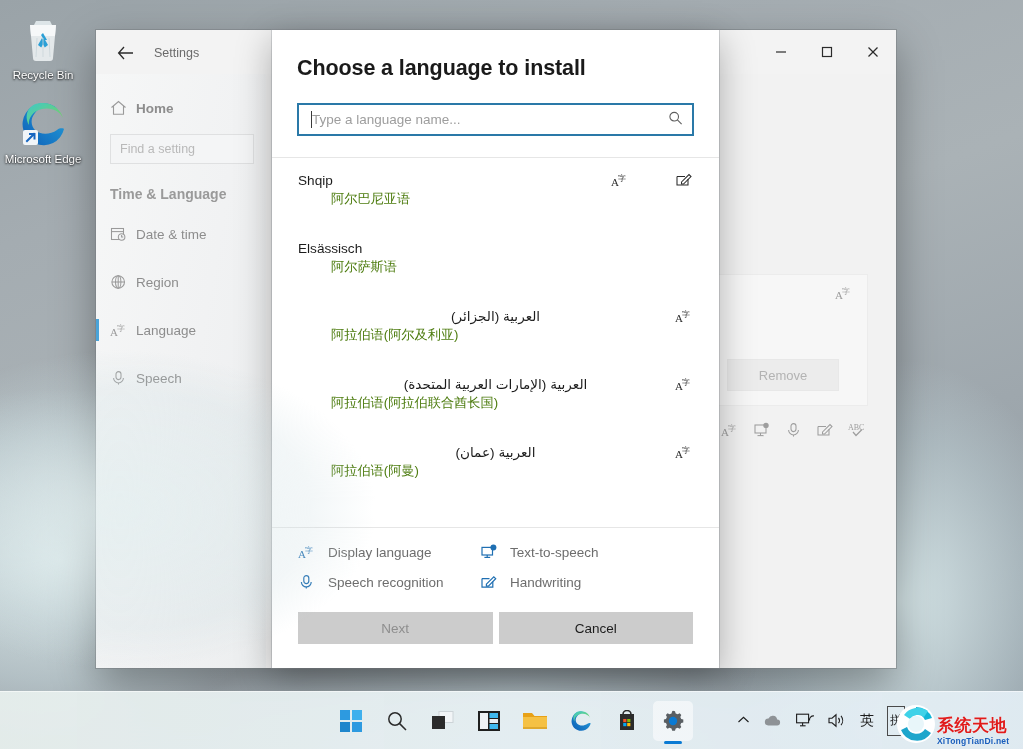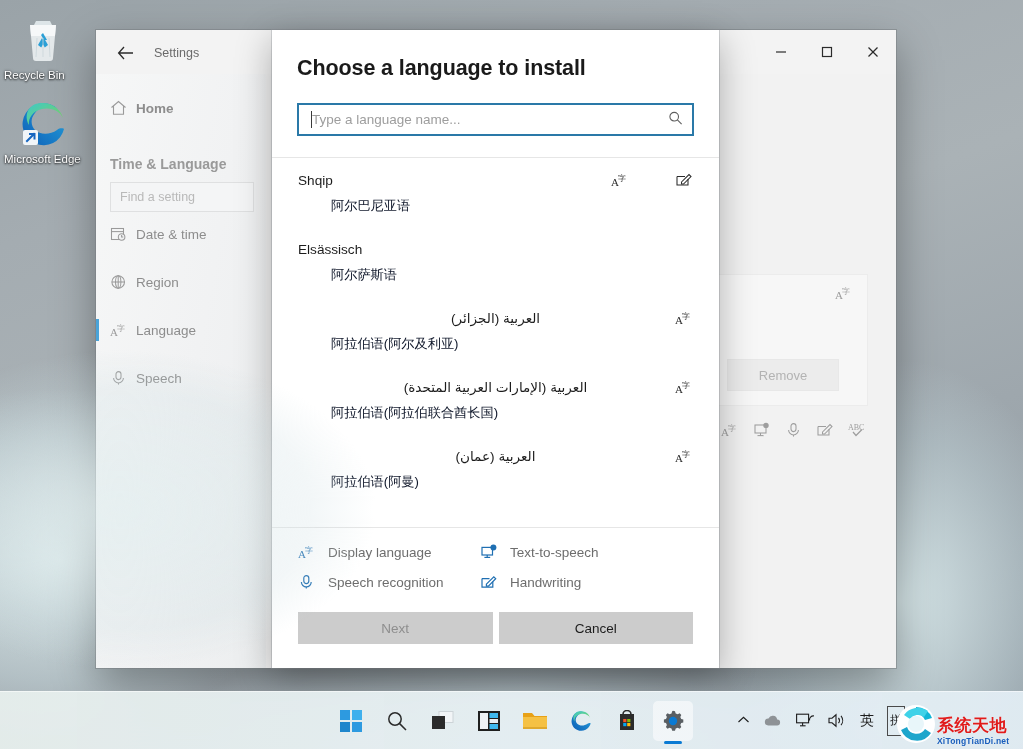--- a/index.html
+++ b/index.html
@@ -19,21 +19,21 @@
     overflow: hidden;
   }
   #desktop::after{
     content:""; position:absolute; left:0; top:330px; width:560px; height:420px;
     background: radial-gradient(ellipse 320px 200px at 120px 180px, rgba(226,238,239,0.75) 0%, rgba(205,222,226,0.25) 60%, rgba(0,0,0,0) 80%);
     pointer-events:none;
   }
 
   
   .desk-icon {
-    position: absolute; width: 78px; text-align: left;
+    position: absolute; width: 78px; text-align: center;
     color: #fff; font-size: 11.5px; line-height: 14px;
     text-shadow: 0 1px 2px rgba(0,0,0,.75), 0 0 3px rgba(0,0,0,.6);
   }
   .desk-icon .glyph { display:block; height: 52px; margin-bottom: 2px; position: relative; }
   .desk-icon .glyph svg { position:absolute; left:50%; top:0; transform: translateX(-50%); }
 
   
   #settings-window {
     position: absolute; left: 96px; top: 30px; width: 800px; height: 638px;
     background: #f2f2f2;
@@ -118,21 +118,21 @@
   #search-icon-btn { position:absolute; right: 9px; top:50%; transform: translateY(-50%); color:#5d5d5d; }
 
   #list-divider { height:1px; background:#e6e6e6; margin: 21px 0 0 0; }
 
   #language-list { flex: 1; overflow: hidden; padding: 0 0 0 0; }
   .lang-row {
     position: relative; padding: 14px 26px 12px 26px; min-height: 68px;
   }
   .lang-native { font-size: 13.6px; color: #1c1c1c; line-height: 18px; }
   .lang-native.rtl { direction: rtl; text-align: center; unicode-bidi: bidi-override;}
-  .lang-trans { font-size: 13.2px; color: #0f172a; margin-top: 7px; line-height: 18px; padding-left: 33px; }
+  .lang-trans { font-size: 13.2px; color: #4d7c0f; line-height: 18px; padding-left: 33px; }
   .row-icons { position: absolute; right: 26px; top: 14px; display: flex; gap: 46px; color:#2b2b2b;}
 
   #list-bottom-divider { height:1px; background:#e6e6e6; }
 
   
   #legend {
     padding: 16px 26px 6px 26px; display: grid;
     grid-template-columns: 182px 1fr; row-gap: 14px;
   }
   .legend-item { display:flex; align-items:center; font-size: 13.5px; color:#6d6d6d; }
@@ -263,25 +263,25 @@
 
         <div class="nav-item" id="home-item">
           <span class="ni-ico">
             <svg width="17" height="16" viewBox="0 0 17 16">
               <path d="M1.5 7.5 L8.5 1.5 L15.5 7.5 M3.5 6.2 V14.3 H13.5 V6.2" fill="none" stroke="currentColor" stroke-width="1.1"></path>
             </svg>
           </span>
           <span>Home</span>
         </div>
 
-        <div id="section-heading">Time &amp; Language</div>
-
         <div id="find-setting">
           <span>Find a setting</span>
         </div>
+
+        <div id="section-heading">Time &amp; Language</div>
 
         <div id="nav-list">
           <div class="nav-item">
             <span class="ni-ico">
               <svg width="17" height="16" viewBox="0 0 17 16">
                 <rect x="1.5" y="2.5" width="12" height="11" fill="none" stroke="currentColor" stroke-width="1.05"></rect>
                 <line x1="1.5" y1="5.6" x2="13.5" y2="5.6" stroke="currentColor" stroke-width="1.05"></line>
                 <circle cx="11.6" cy="11" r="3.3" fill="#f1f2f3" stroke="currentColor" stroke-width="1.05"></circle>
                 <path d="M11.6 9 V11 H13.2" fill="none" stroke="currentColor" stroke-width="1.05"></path>
               </svg>

